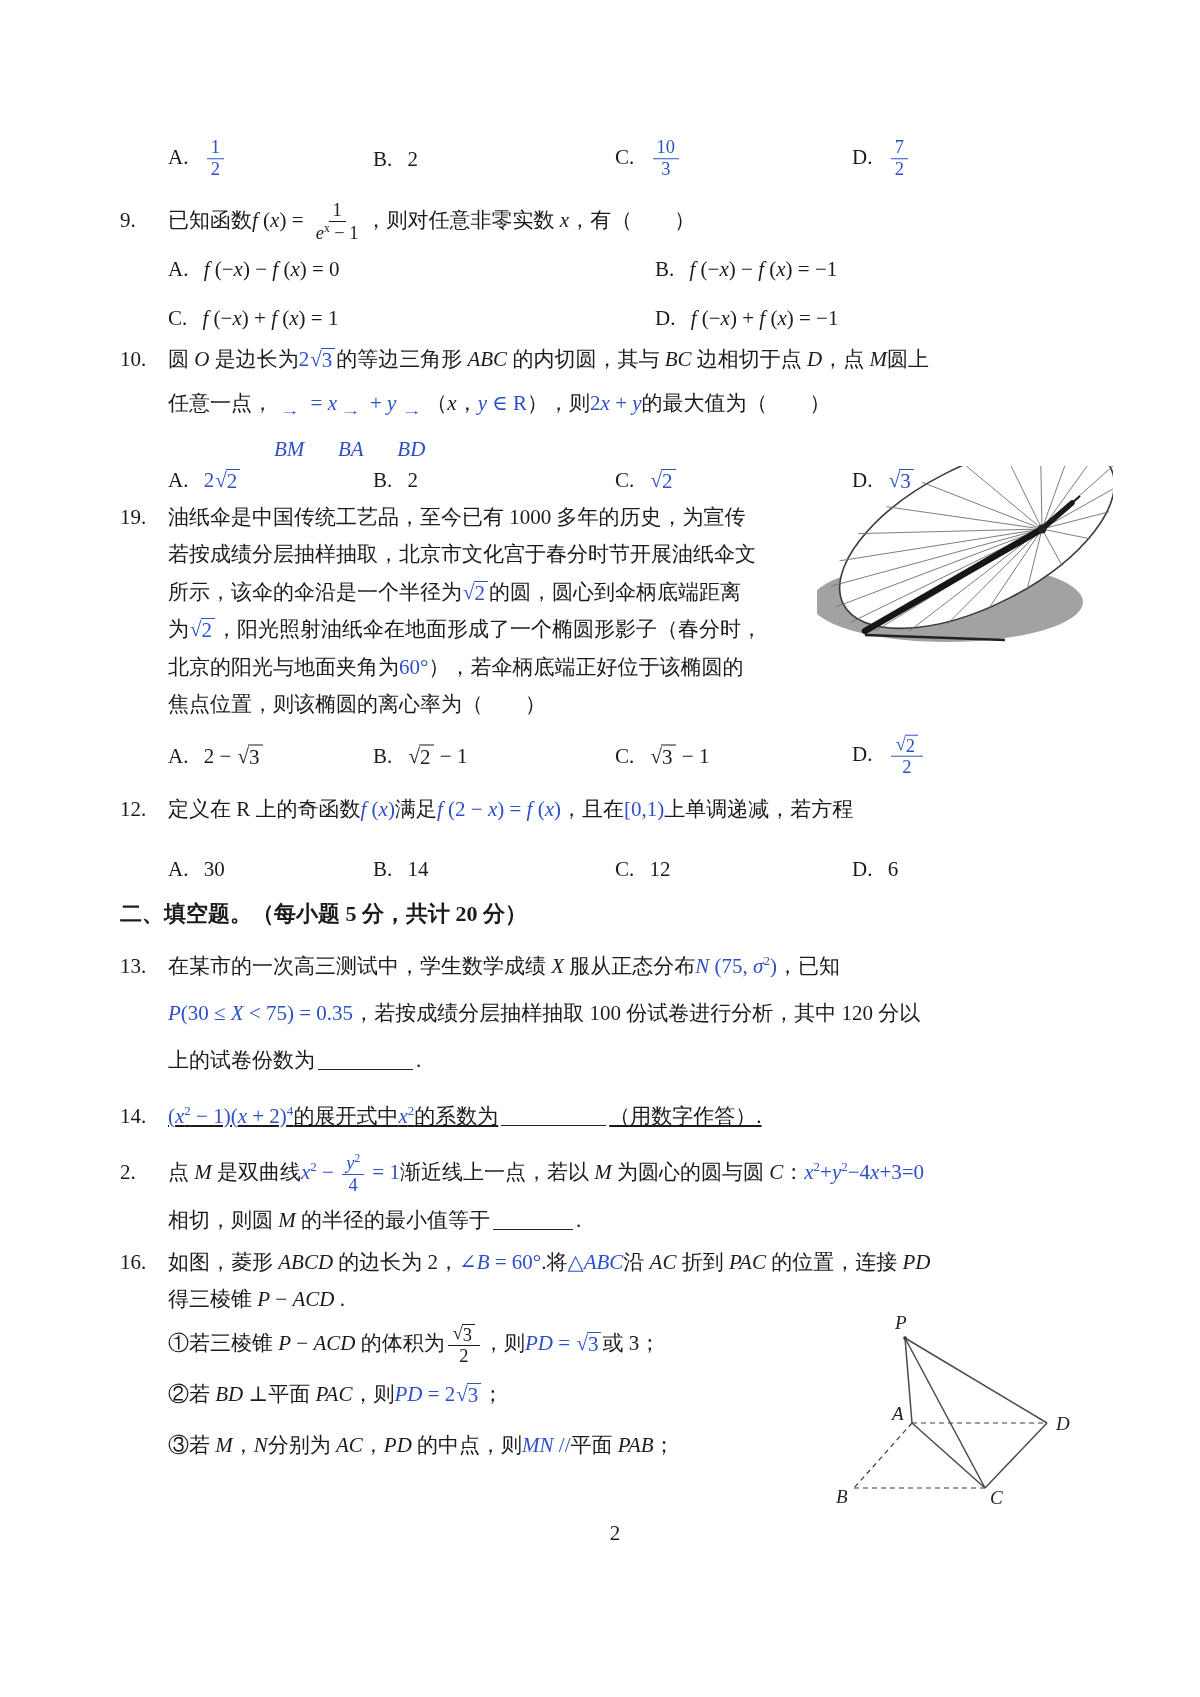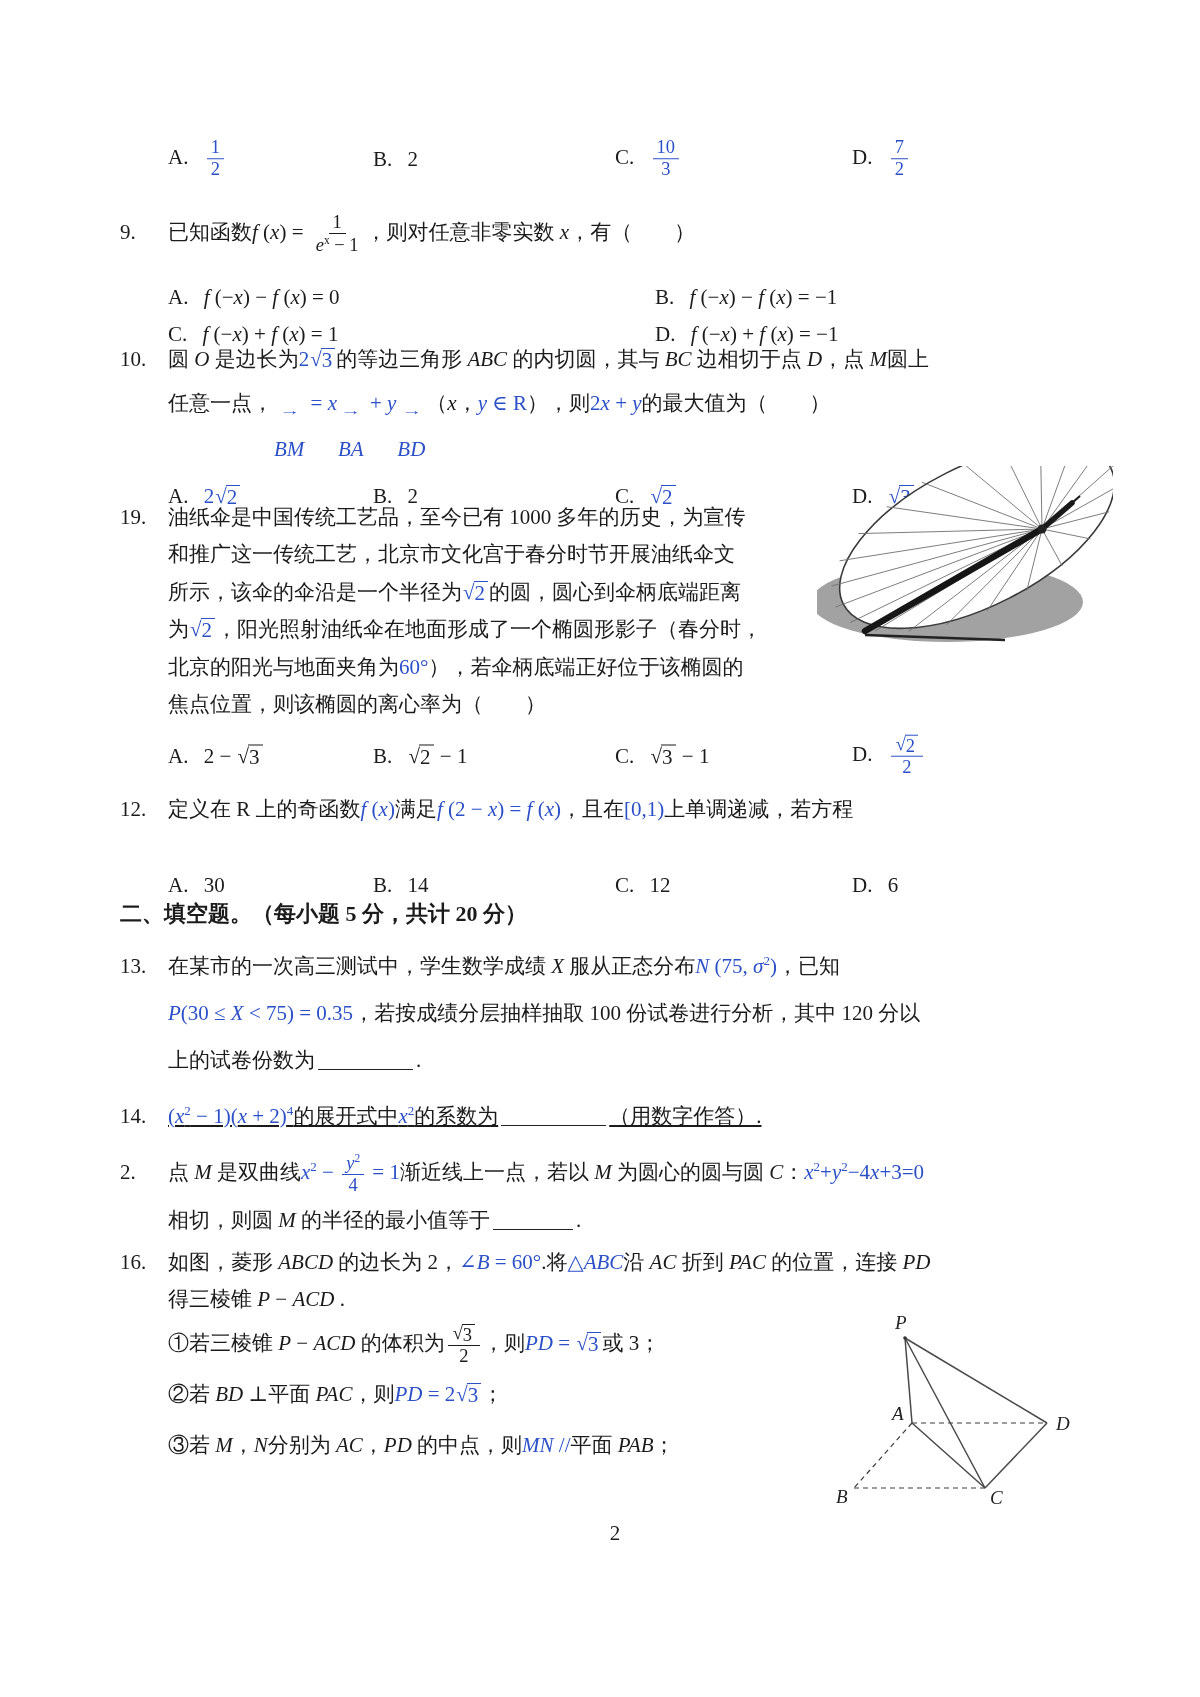--- a/index.html
+++ b/index.html
@@ -5,22 +5,22 @@
   html,body{margin:0;padding:0;background:#e8e8e8;}
   .sheet{position:relative;width:1200px;height:1697px;background:#fff;overflow:hidden;
          font-family:"Liberation Serif","DejaVu Serif",serif;color:var(--ink,#1b1b1b);}
   .content{position:absolute;left:120px;top:130px;width:990px;font-size:21px;line-height:37px;}
   
   .question{position:static;}
   .qline{white-space:nowrap;}
   .qline.cont{padding-left:48px;}
   .qnum{display:inline-block;width:48px;}
   
-  .optrow{position:relative;height:37px;}
-  .optrow .opt{position:absolute;top:16px;white-space:nowrap;}
+  .optrow{position:relative;height:37px;margin-top:12px;}
+  .optrow .opt{position:absolute;top:0;white-space:nowrap;}
   .optrow.tall{height:58px;}
   .optrow.tall .opt{top:50%;transform:translateY(-50%);}
   .opt.c0{left:48px}.opt.c1{left:253px}.opt.c2{left:495px}.opt.c3{left:732px}
   .optrow.two .opt.c1{left:535px}
   .olabel{margin-right:10px;}
   
   .mi{font-style:italic;}
   .mc{color:var(--blue,#2b50c8);}
   .frac{display:inline-flex;flex-direction:column;align-items:center;vertical-align:middle;
         font-size:0.88em;line-height:1.15;margin:0 3px;text-align:center;}
@@ -31,21 +31,21 @@
   .rb{border-top:1.6px solid currentColor;line-height:1.1;display:inline-block;
       padding:0 3px 0 1px;margin-left:-1px;}
   .vec{display:inline-flex;flex-direction:column;align-items:center;vertical-align:-5px;
        line-height:1;margin:0 1px;}
   .varr{font-size:13px;height:10px;line-height:9px;transform:scaleX(1.6);}
   .vb{font-style:italic;line-height:1.05;margin-top:22px;}
   sup{font-size:0.62em;}
   .blank{display:inline-block;height:0;border-bottom:1.6px solid #222;vertical-align:-3px;margin:0 3px;}
   
   #q8-options{margin-top:0;}
-  #q9{margin-top:24px;}
+  #q9{margin-top:12px;}
   #q9-opts-1{margin-top:6px;}
   #q10 .qline{line-height:44px;}
   #q10-options{margin-top:2px;}
   #q11 .qline{line-height:37.5px;}
   #q11-options{margin-top:3px;}
   #q12 .qline{line-height:48px;}
   #q12-options{margin-top:18px;height:40px;}
   #section-2{font-weight:bold;font-size:22px;height:46px;line-height:46px;}
   #q13 .qline{line-height:47px;}
   #q14 .qline{line-height:54px;text-decoration:underline;}
@@ -121,21 +121,21 @@
               <span class="rs">√</span>
               <span class="rb">2</span>
             </span></span></span>
         <span class="opt c3"><span class="olabel">D. </span><span class="mc"><span class="sqrt">
               <span class="rs">√</span>
               <span class="rb">3</span>
             </span></span></span>
       </div>
       <div class="question" id="q11">
         <div class="qline"><span class="qnum">19. </span>油纸伞是中国传统工艺品，至今已有 1000 多年的历史，为宣传</div>
-        <div class="qline cont">和推广这一传统工艺，北京市文化宫于春分时节开展油纸伞文</div>
+        <div class="qline cont">若按成绩分层抽样抽取，北京市文化宫于春分时节开展油纸伞文</div>
         <div class="qline cont">所示，该伞的伞沿是一个半径为<span class="mc"><span class="sqrt">
               <span class="rs">√</span>
               <span class="rb">2</span>
             </span></span>的圆，圆心到伞柄底端距离</div>
         <div class="qline cont">为<span class="mc"><span class="sqrt">
               <span class="rs">√</span>
               <span class="rb">2</span>
             </span></span>，阳光照射油纸伞在地面形成了一个椭圆形影子（春分时，</div>
         <div class="qline cont">北京的阳光与地面夹角为<span class="mc">60°</span>），若伞柄底端正好位于该椭圆的</div>
         <div class="qline cont">焦点位置，则该椭圆的离心率为（　　）</div>

